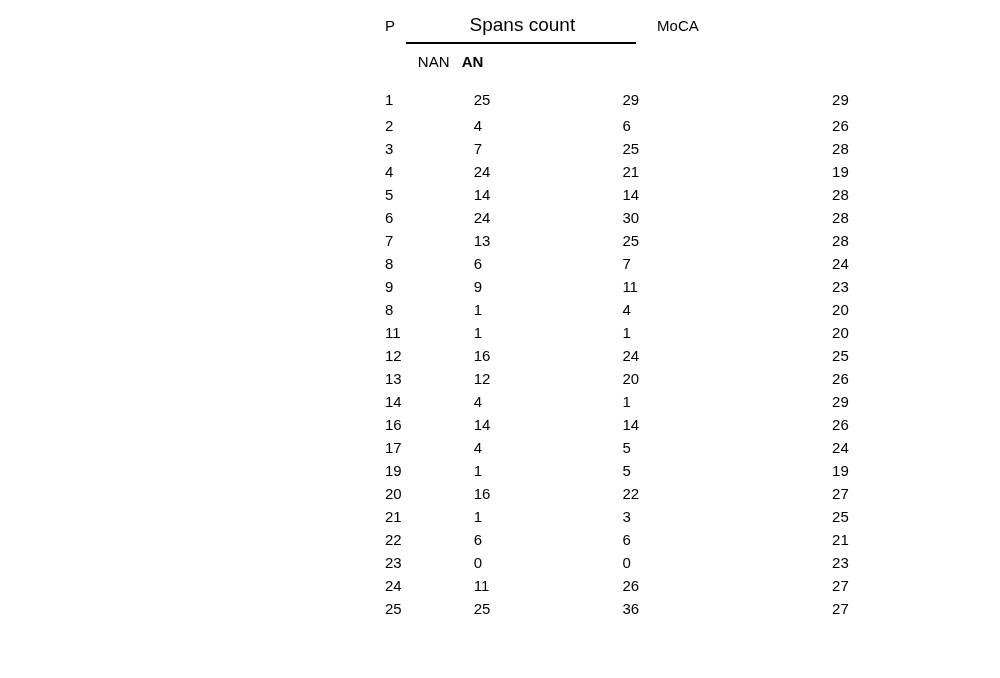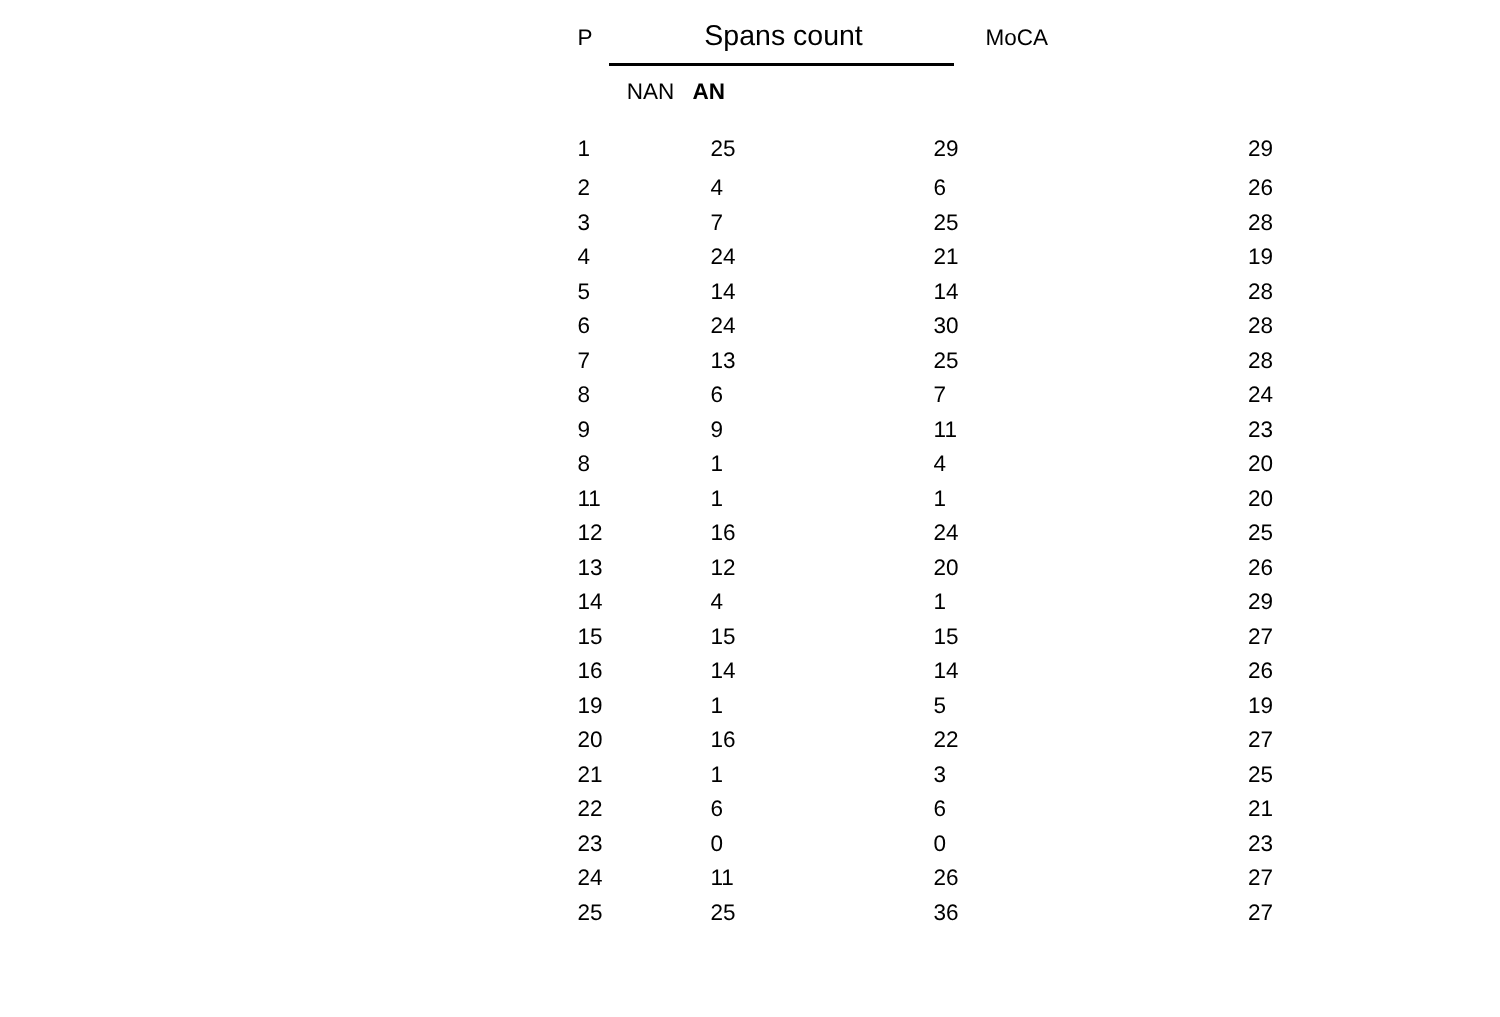--- a/index.html
+++ b/index.html
@@ -241,30 +241,30 @@
           <td class="cell-an">20</td>
           <td class="cell-moca">26</td>
         </tr>
         <tr>
           <td class="cell-p">14</td>
           <td class="cell-nan">4</td>
           <td class="cell-an">1</td>
           <td class="cell-moca">29</td>
         </tr>
         <tr>
-          <td class="cell-p">15</td>
-          <td class="cell-nan">15</td>
-          <td class="cell-an">15</td>
-          <td class="cell-moca">27</td>
-        </tr>
-        <tr>
           <td class="cell-p">16</td>
           <td class="cell-nan">14</td>
           <td class="cell-an">14</td>
           <td class="cell-moca">26</td>
+        </tr>
+        <tr>
+          <td class="cell-p">17</td>
+          <td class="cell-nan">4</td>
+          <td class="cell-an">5</td>
+          <td class="cell-moca">24</td>
         </tr>
         <tr>
           <td class="cell-p">19</td>
           <td class="cell-nan">1</td>
           <td class="cell-an">5</td>
           <td class="cell-moca">19</td>
         </tr>
         <tr>
           <td class="cell-p">20</td>
           <td class="cell-nan">16</td>

